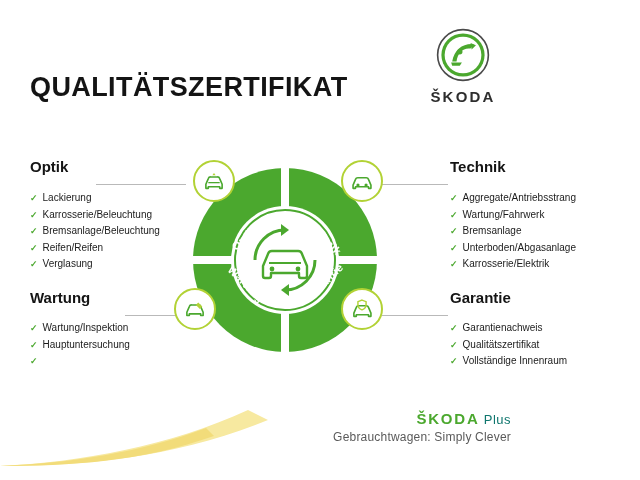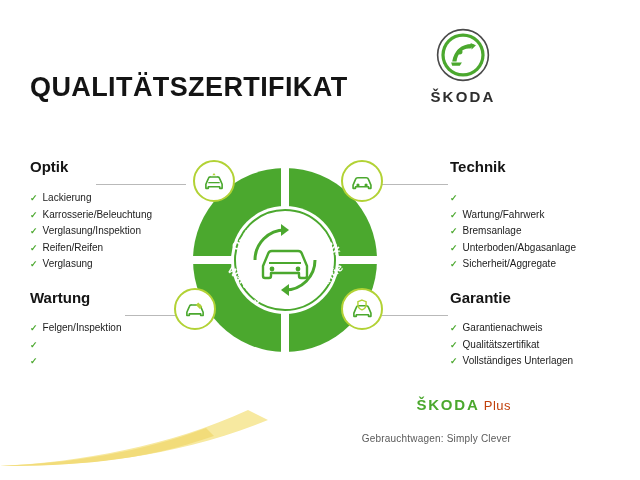--- a/index.html
+++ b/index.html
@@ -161,28 +161,28 @@
     bottom: 36px;
     text-align: right;
   }
   .logo-bottom .word {
     font-size: 15px;
     font-weight: bold;
     letter-spacing: 1.8px;
     color: #4ba82e;
   }
   .logo-bottom .word .plus {
-    color: #c2410c;
+    color: #0f766e;
     font-weight: normal;
     letter-spacing: 0.5px;
     font-size: 13px;
   }
   .logo-bottom .claim {
-    margin-top: 20px;
-    font-size: 10px;
+    margin-top: 3px;
+    font-size: 12px;
     color: #5a5a5a;
     letter-spacing: 0.2px;
   }
 
   
   .swoosh {
     position: absolute;
     left: 0;
     bottom: 14px;
     width: 310px;
@@ -229,79 +229,81 @@
     <div class="row">
         <span class="tick">✓</span>
         <span class="txt">Lackierung</span>
       </div>
     <div class="row">
         <span class="tick">✓</span>
         <span class="txt">Karrosserie/Beleuchtung</span>
       </div>
     <div class="row">
         <span class="tick">✓</span>
-        <span class="txt">Verglasung/Inspektion</span>
+        <span class="txt">Bremsanlage/Beleuchtung</span>
       </div>
     <div class="row">
         <span class="tick">✓</span>
         <span class="txt">Reifen/Reifen</span>
       </div>
     <div class="row">
         <span class="tick">✓</span>
         <span class="txt">Verglasung</span>
       </div>
   </div>
 
   <div class="list technik">
     <div class="row">
         <span class="tick">✓</span>
+        <span class="txt">Aggregate/Antriebsstrang</span>
       </div>
     <div class="row">
         <span class="tick">✓</span>
         <span class="txt">Wartung/Fahrwerk</span>
       </div>
     <div class="row">
         <span class="tick">✓</span>
         <span class="txt">Bremsanlage</span>
       </div>
     <div class="row">
         <span class="tick">✓</span>
         <span class="txt">Unterboden/Abgasanlage</span>
       </div>
     <div class="row">
         <span class="tick">✓</span>
-        <span class="txt">Sicherheit/Aggregate</span>
+        <span class="txt">Karrosserie/Elektrik</span>
       </div>
   </div>
 
   <div class="list wartung">
     <div class="row">
         <span class="tick">✓</span>
-        <span class="txt">Felgen/Inspektion</span>
-      </div>
-    <div class="row">
-        <span class="tick">✓</span>
+        <span class="txt">Wartung/Inspektion</span>
+      </div>
+    <div class="row">
+        <span class="tick">✓</span>
+        <span class="txt">Hauptuntersuchung</span>
       </div>
     <div class="row">
         <span class="tick">✓</span>
       </div>
   </div>
 
   <div class="list garantie">
     <div class="row">
         <span class="tick">✓</span>
         <span class="txt">Garantienachweis</span>
       </div>
     <div class="row">
         <span class="tick">✓</span>
         <span class="txt">Qualitätszertifikat</span>
       </div>
     <div class="row">
         <span class="tick">✓</span>
-        <span class="txt">Vollständiges Unterlagen</span>
+        <span class="txt">Vollständige Innenraum</span>
       </div>
   </div>
 
   <div class="wheel">
     <svg width="200" height="200" viewBox="0 0 200 200">
       <defs>
         <mask id="ringmask">
           <rect x="0" y="0" width="200" height="200" fill="black"></rect>
           <circle cx="100" cy="100" r="92" fill="white"></circle>
           <circle cx="100" cy="100" r="54" fill="black"></circle>

